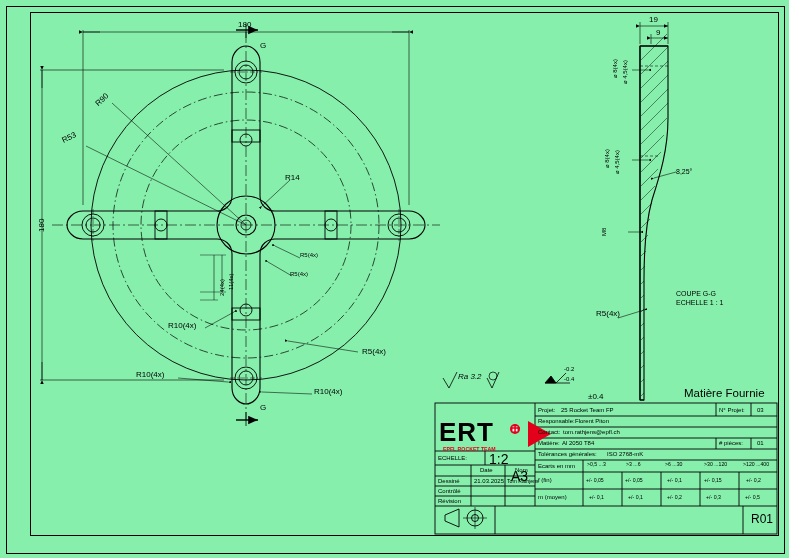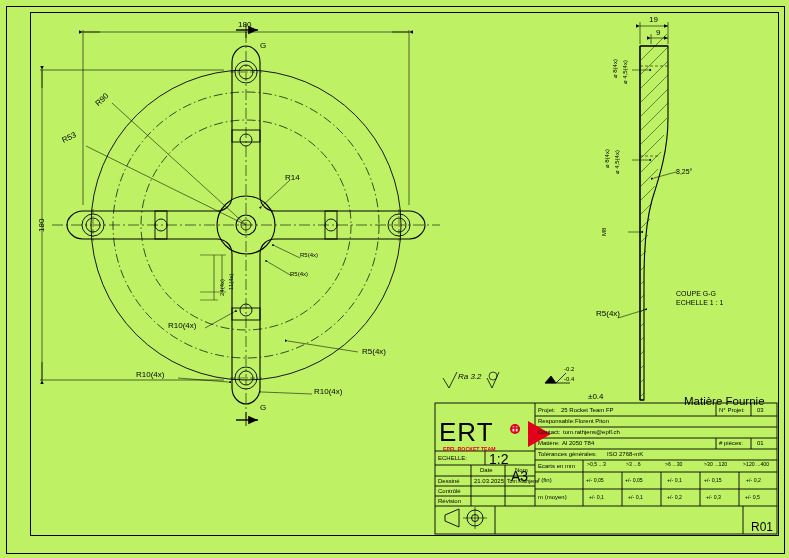--- a/index.html
+++ b/index.html
@@ -1,23 +1,23 @@
 <!DOCTYPE html>
 <html><head>
 <meta charset="utf-8">
 <style>
   html,body{margin:0;padding:0;background:#c9c9c9;}
   body{font-family:"Liberation Sans", sans-serif;}
-  #sheet{position:relative;width:789px;height:558px;background:#bef264;overflow:hidden;}
+  #sheet{position:relative;width:789px;height:558px;background:#86efac;overflow:hidden;}
   .frame{position:absolute;border:1.3px solid #000;}
   .txt{position:absolute;font-size:7px;color:#000;white-space:nowrap;line-height:1;}
   .txt.s6{font-size:6px;}
   .txt.s5{font-size:5.2px;}
   .txt.s8{font-size:8px;}
-  .txt.s11{font-size:11.5px;margin-top:8px;}
+  .txt.s11{font-size:11.5px;}
   .txt.s13{font-size:13px;}
   .rot{transform-origin:0 0;transform:rotate(-90deg);}
   svg{position:absolute;left:0;top:0;overflow:visible;}
   .footer{position:absolute;left:36px;bottom:4px;font-size:8px;color:#222;}
 </style>
 </head>
 <body>
 
 <div id="sheet">
 
@@ -293,21 +293,21 @@
 
       <g stroke="#000" stroke-width="0.9" fill="none">
         <path d="M10,112 L24,106 L24,124 L10,118 Z"></path>
         <circle cx="40" cy="115" r="8"></circle>
         <circle cx="40" cy="115" r="3.5"></circle>
         <line x1="28" y1="115" x2="52" y2="115" stroke-width="0.6"></line>
         <line x1="40" y1="104" x2="40" y2="126" stroke-width="0.6"></line>
       </g>
     </svg>
 
-    <div class="txt s13" style="left:4px;top:16px;font-weight:normal;font-size:26px;letter-spacing:1px;">ERT</div>
+    <div class="txt s13" style="left:4px;top:16px;font-weight:bold;font-size:26px;letter-spacing:1px;">ERT</div>
     <div class="txt s5" style="left:8px;top:44px;color:#e2001a;font-weight:bold;">EPFL ROCKET TEAM</div>
 
     <div class="txt s6" style="left:103px;top:4px;">Projet:</div>
     <div class="txt s6" style="left:126px;top:4px;">25 Rocket Team FP</div>
     <div class="txt s6" style="left:284px;top:4px;">N° Projet:</div>
     <div class="txt s6" style="left:322px;top:4px;">03</div>
 
     <div class="txt s6" style="left:103px;top:15px;">Responsable:</div>
     <div class="txt s6" style="left:140px;top:15px;">Florent Piton</div>
 

